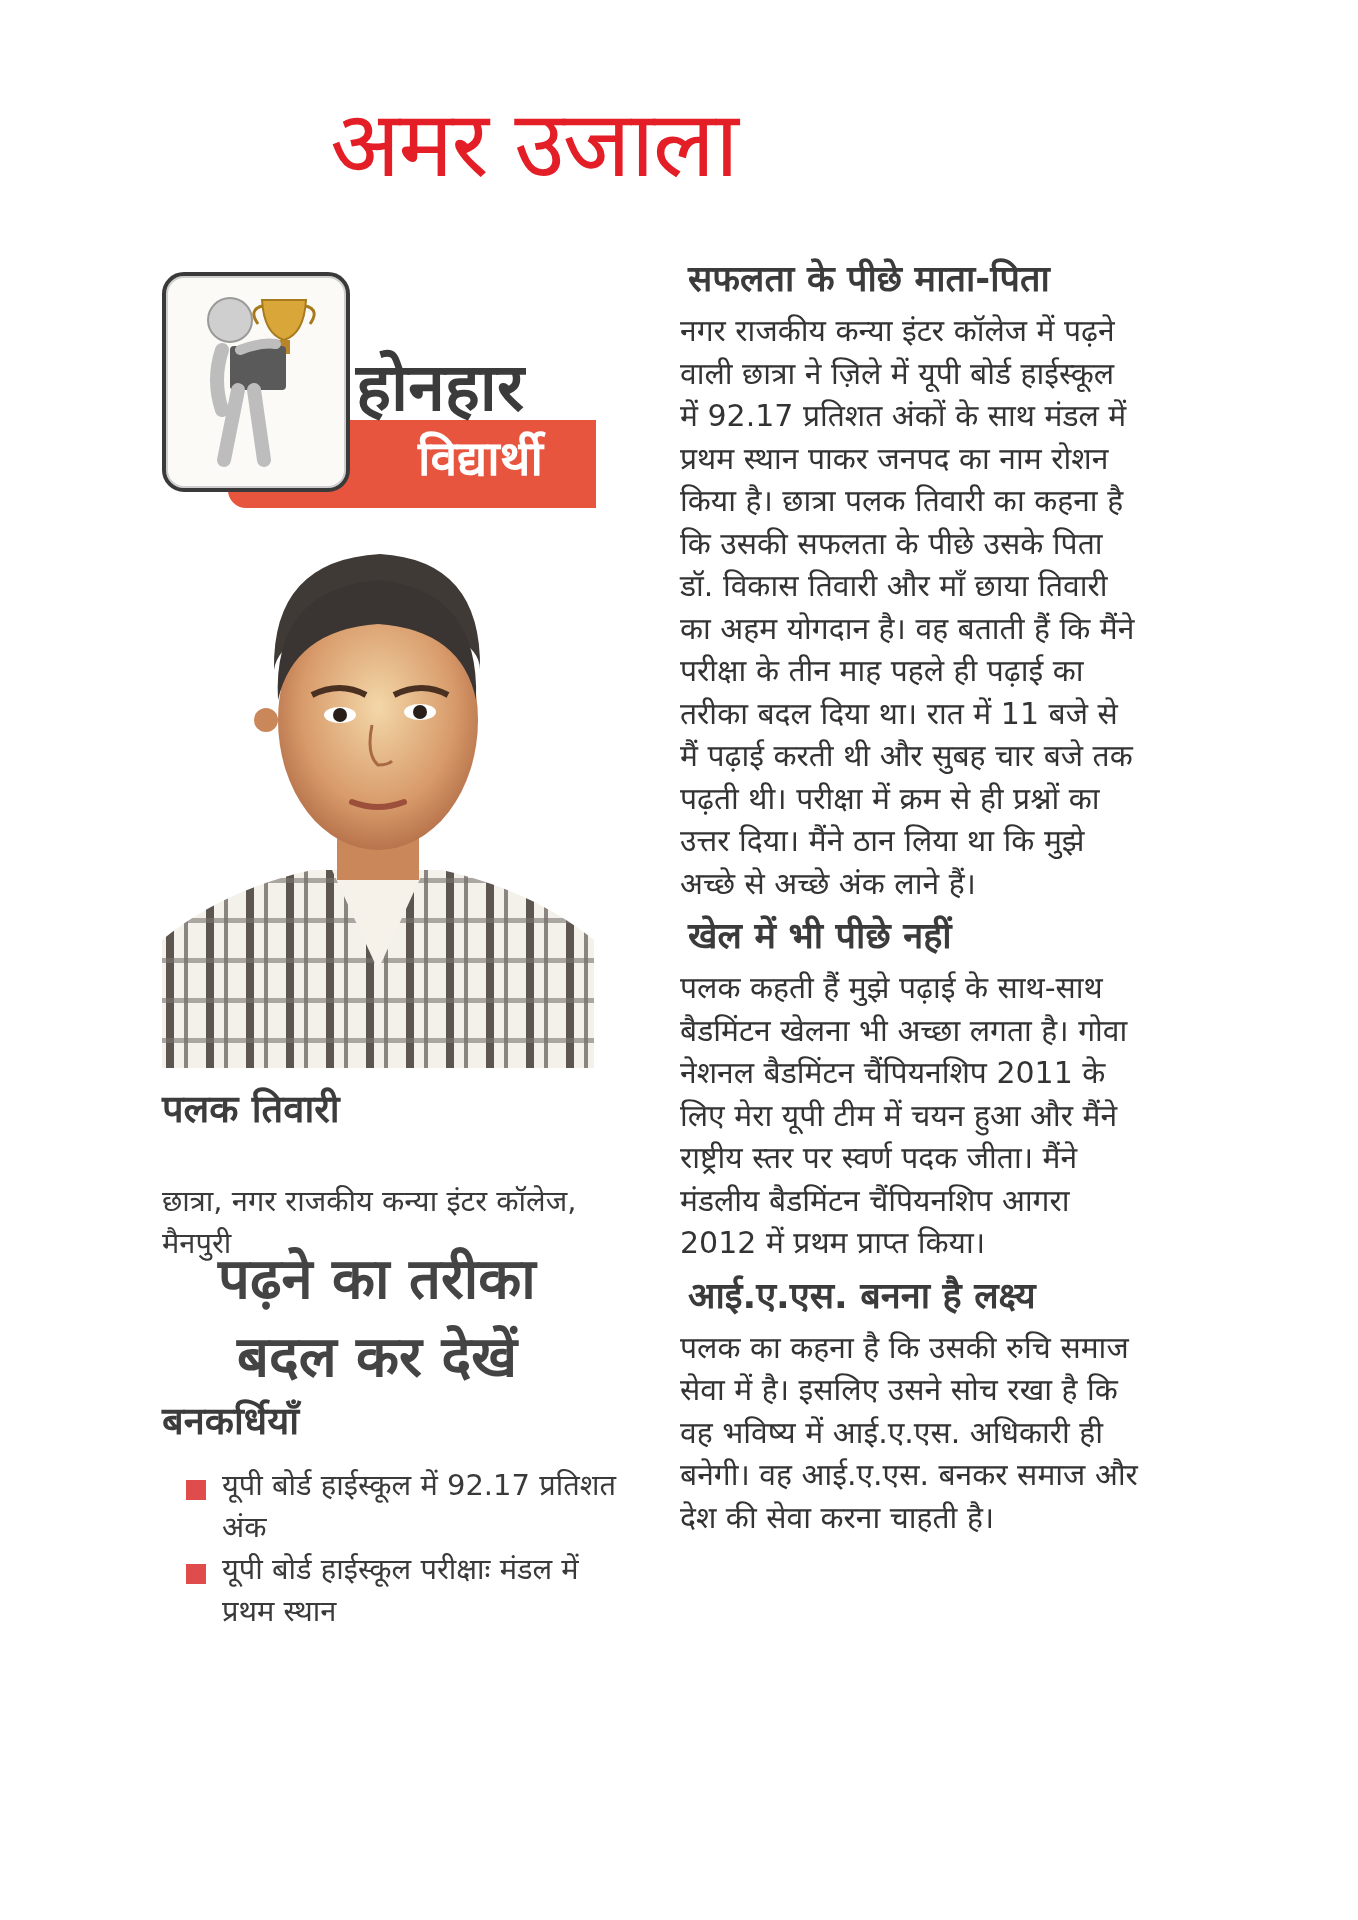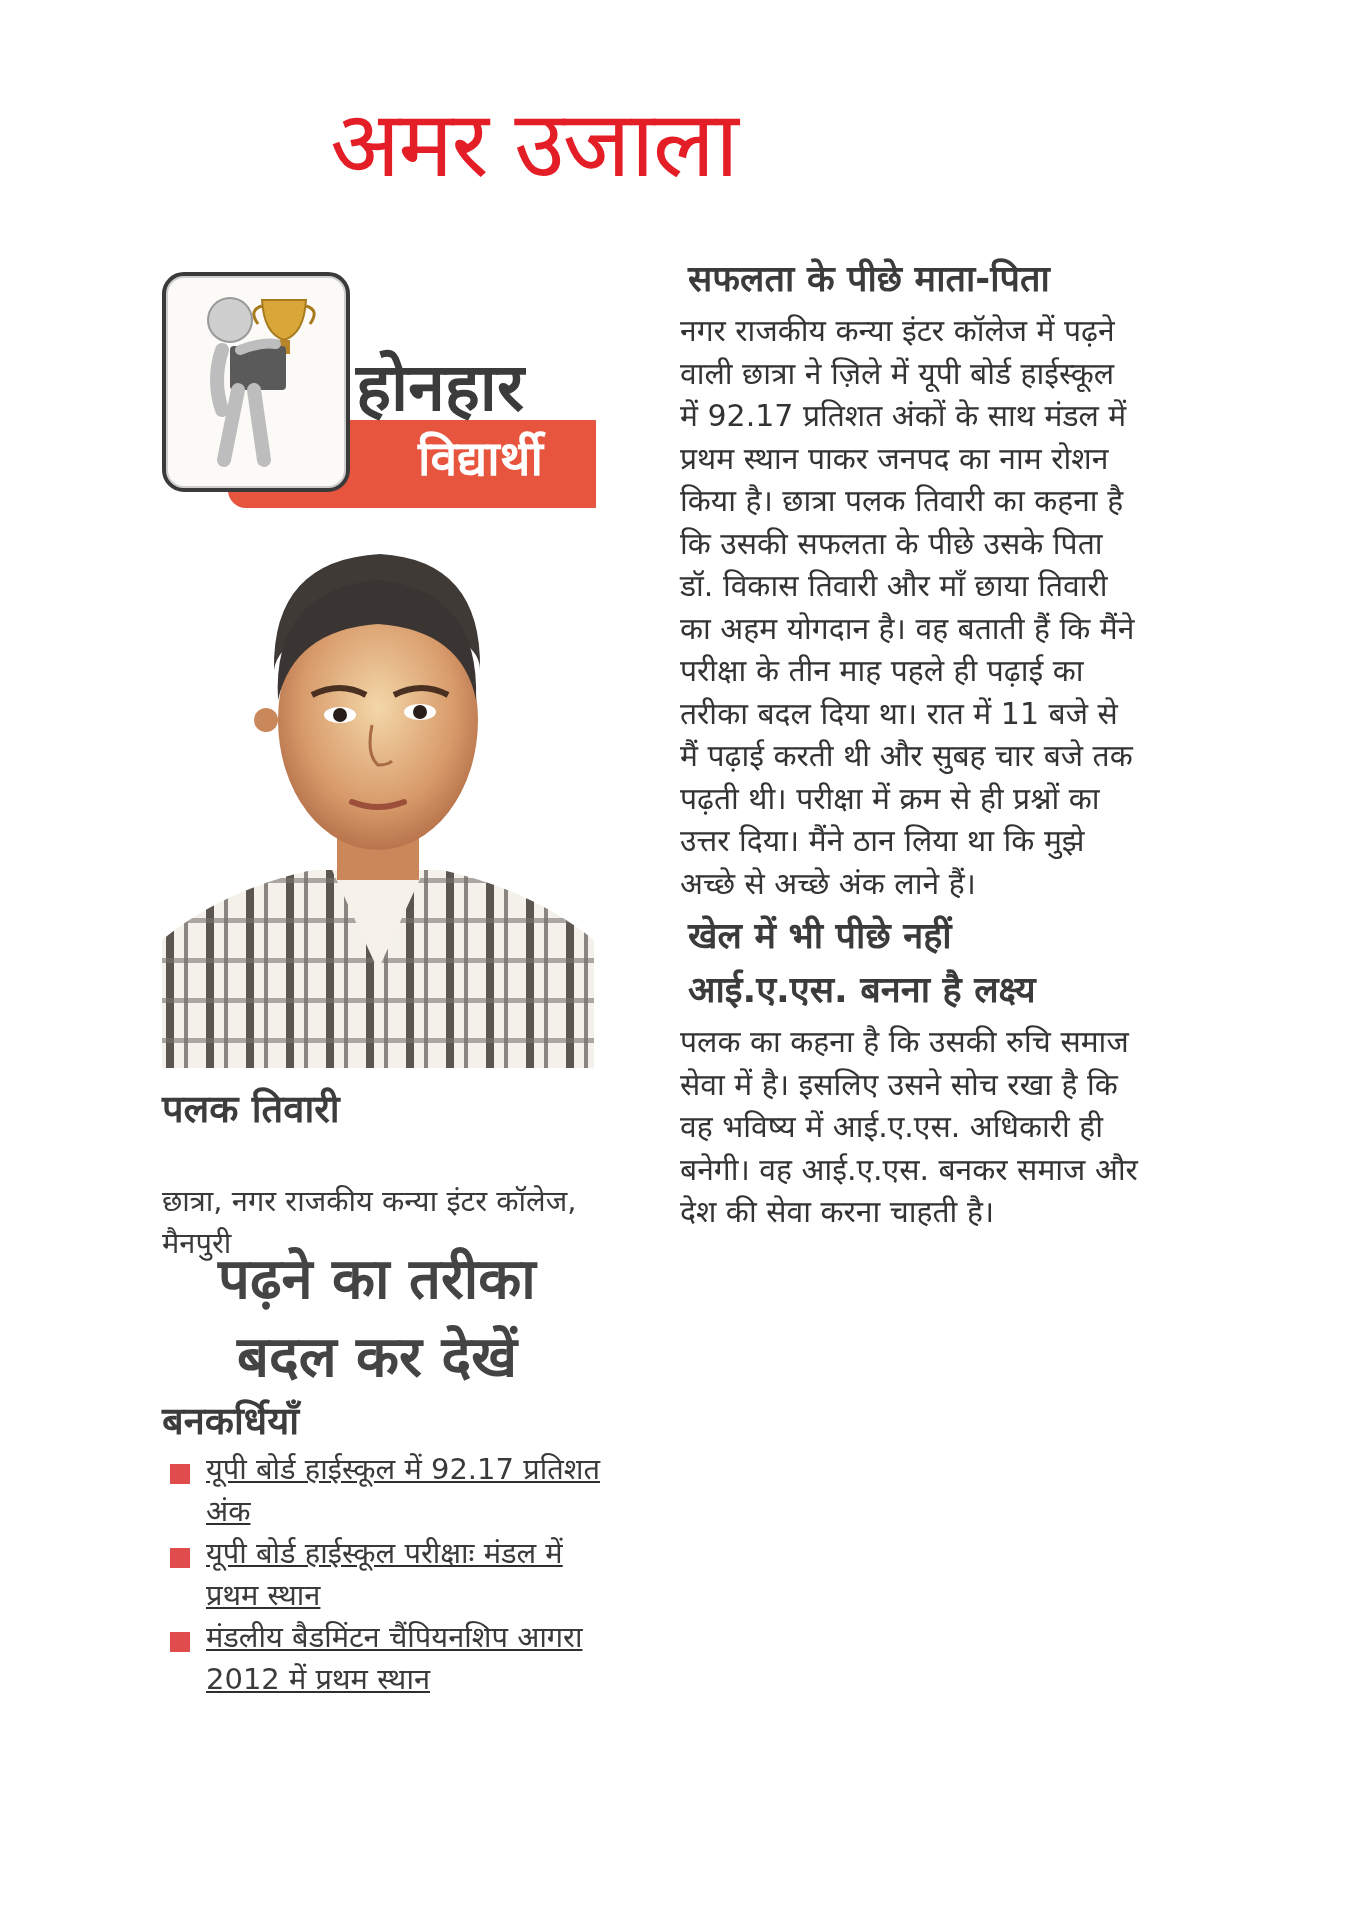--- a/index.html
+++ b/index.html
@@ -51,21 +51,21 @@
     line-height:42px; color:#3a3a3a;margin-top:44px;
   }
   .headline {
     position:absolute; left:162px; top:1240px; width:430px; text-align:center;
     font-size:56px; font-weight:900; line-height:78px; color:#444;
   }
   .ach-title {
     position:absolute; left:162px; top:1398px; font-size:38px; font-weight:900;
     color:#3c3c3c; line-height:46px;
   }
-  .ach-list { position:absolute; left:162px; top:1448px; width:440px; margin:0; padding:0; list-style:none;text-decoration:underline; }
+  .ach-list { position:absolute; left:162px; top:1448px; width:440px; margin:16px; padding:0; list-style:none; }
   .ach-list li {
     position:relative; padding-left:44px; font-size:29px; line-height:42px;
     color:#3a3a3a; margin-bottom:0;
   }
   .ach-list li .bullet {
     position:absolute; left:8px; top:16px; width:20px; height:20px; background:#e04b4b;
   }
 
   
   .col-right { position:absolute; left:680px; top:248px; width:460px; }
@@ -140,25 +140,22 @@
 <div class="ach-title">बनकर्धियाँ</div>
 <ul class="ach-list">
   <li>
     <span class="bullet"></span>
     <span>यूपी बोर्ड हाईस्कूल में 92.17 प्रतिशत अंक</span>
   </li>
   <li>
     <span class="bullet"></span>
     <span>यूपी बोर्ड हाईस्कूल परीक्षाः मंडल में प्रथम स्थान</span>
   </li>
-  <li>
-    <span class="bullet"></span>
-    <span>मंडलीय बैडमिंटन चैंपियनशिप आगरा 2012 में प्रथम स्थान</span>
-  </li>
 </ul>
 
 <div class="col-right">
   <h3 class="sec-head">सफलता के पीछे माता-पिता</h3>
   <p class="sec-body">नगर राजकीय कन्या इंटर कॉलेज में पढ़ने वाली छात्रा ने ज़िले में यूपी बोर्ड हाईस्कूल में 92.17 प्रतिशत अंकों के साथ मंडल में प्रथम स्थान पाकर जनपद का नाम रोशन किया है। छात्रा पलक तिवारी का कहना है कि उसकी सफलता के पीछे उसके पिता डॉ. विकास तिवारी और माँ छाया तिवारी का अहम योगदान है। वह बताती हैं कि मैंने परीक्षा के तीन माह पहले ही पढ़ाई का तरीका बदल दिया था। रात में 11 बजे से मैं पढ़ाई करती थी और सुबह चार बजे तक पढ़ती थी। परीक्षा में क्रम से ही प्रश्नों का उत्तर दिया। मैंने ठान लिया था कि मुझे अच्छे से अच्छे अंक लाने हैं।</p>
   <h3 class="sec-head">खेल में भी पीछे नहीं</h3>
+  <p class="sec-body">पलक कहती हैं मुझे पढ़ाई के साथ-साथ बैडमिंटन खेलना भी अच्छा लगता है। गोवा नेशनल बैडमिंटन चैंपियनशिप 2011 के लिए मेरा यूपी टीम में चयन हुआ और मैंने राष्ट्रीय स्तर पर स्वर्ण पदक जीता। मैंने मंडलीय बैडमिंटन चैंपियनशिप आगरा 2012 में प्रथम प्राप्त किया।</p>
   <h3 class="sec-head">आई.ए.एस. बनना है लक्ष्य</h3>
   <p class="sec-body">पलक का कहना है कि उसकी रुचि समाज सेवा में है। इसलिए उसने सोच रखा है कि वह भविष्य में आई.ए.एस. अधिकारी ही बनेगी। वह आई.ए.एस. बनकर समाज और देश की सेवा करना चाहती है।</p>
 </div>
 
 </body></html>

